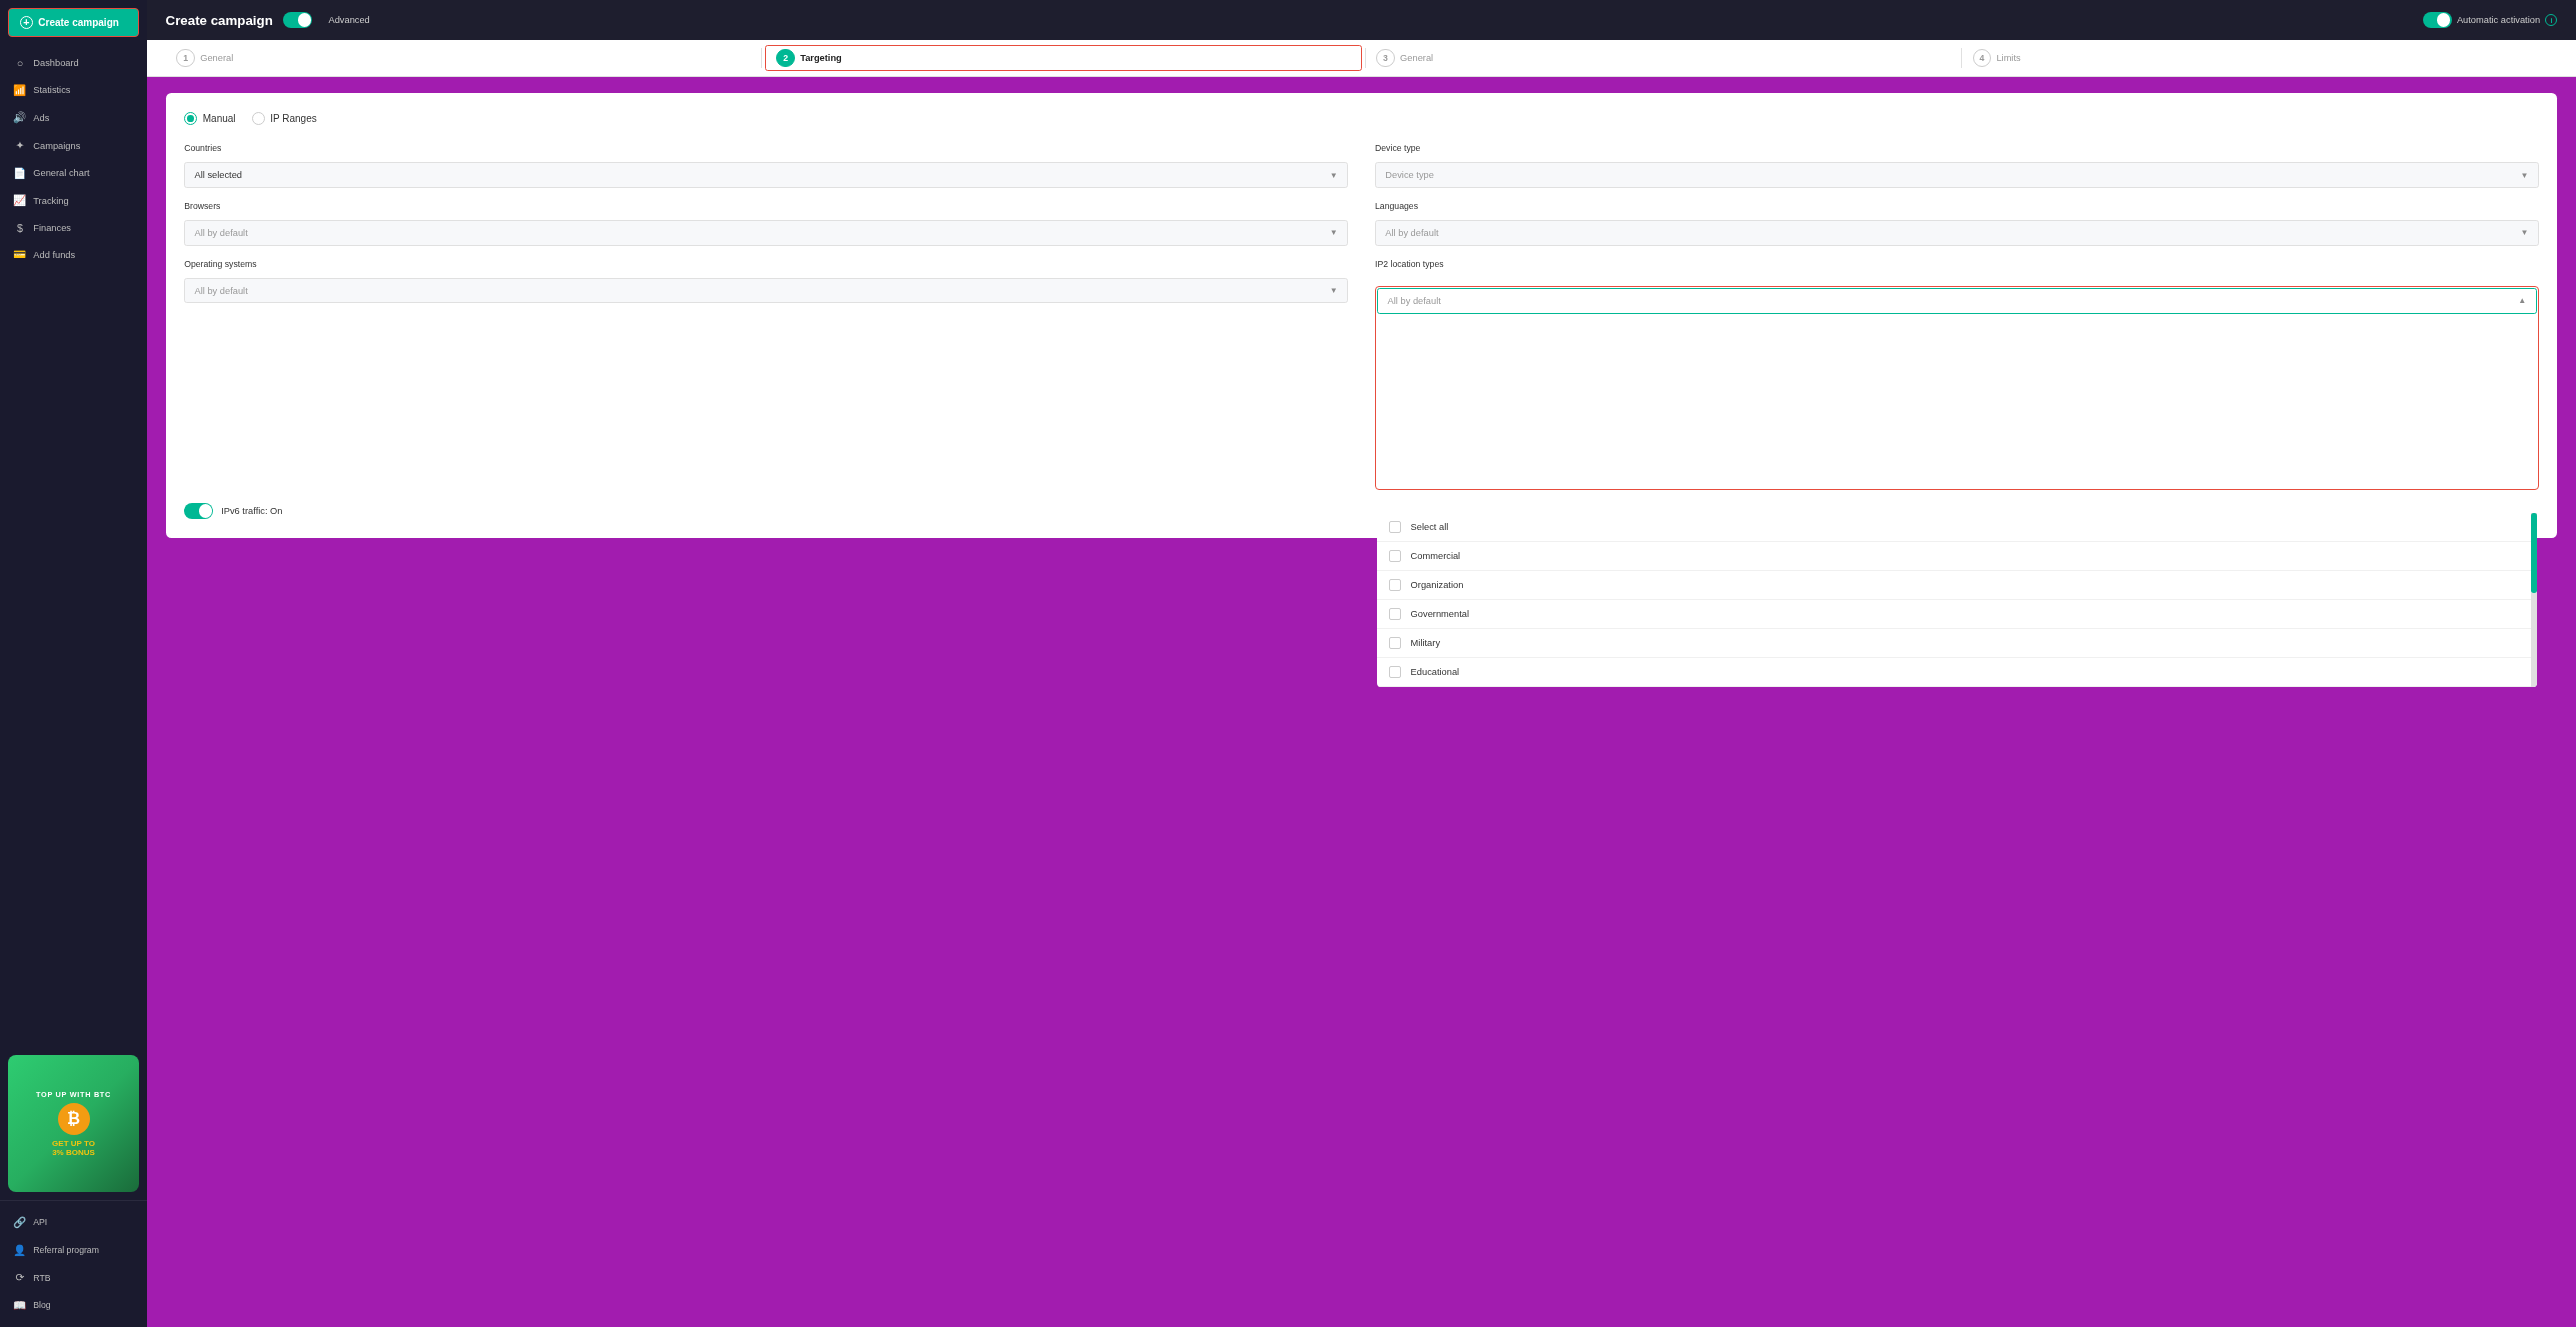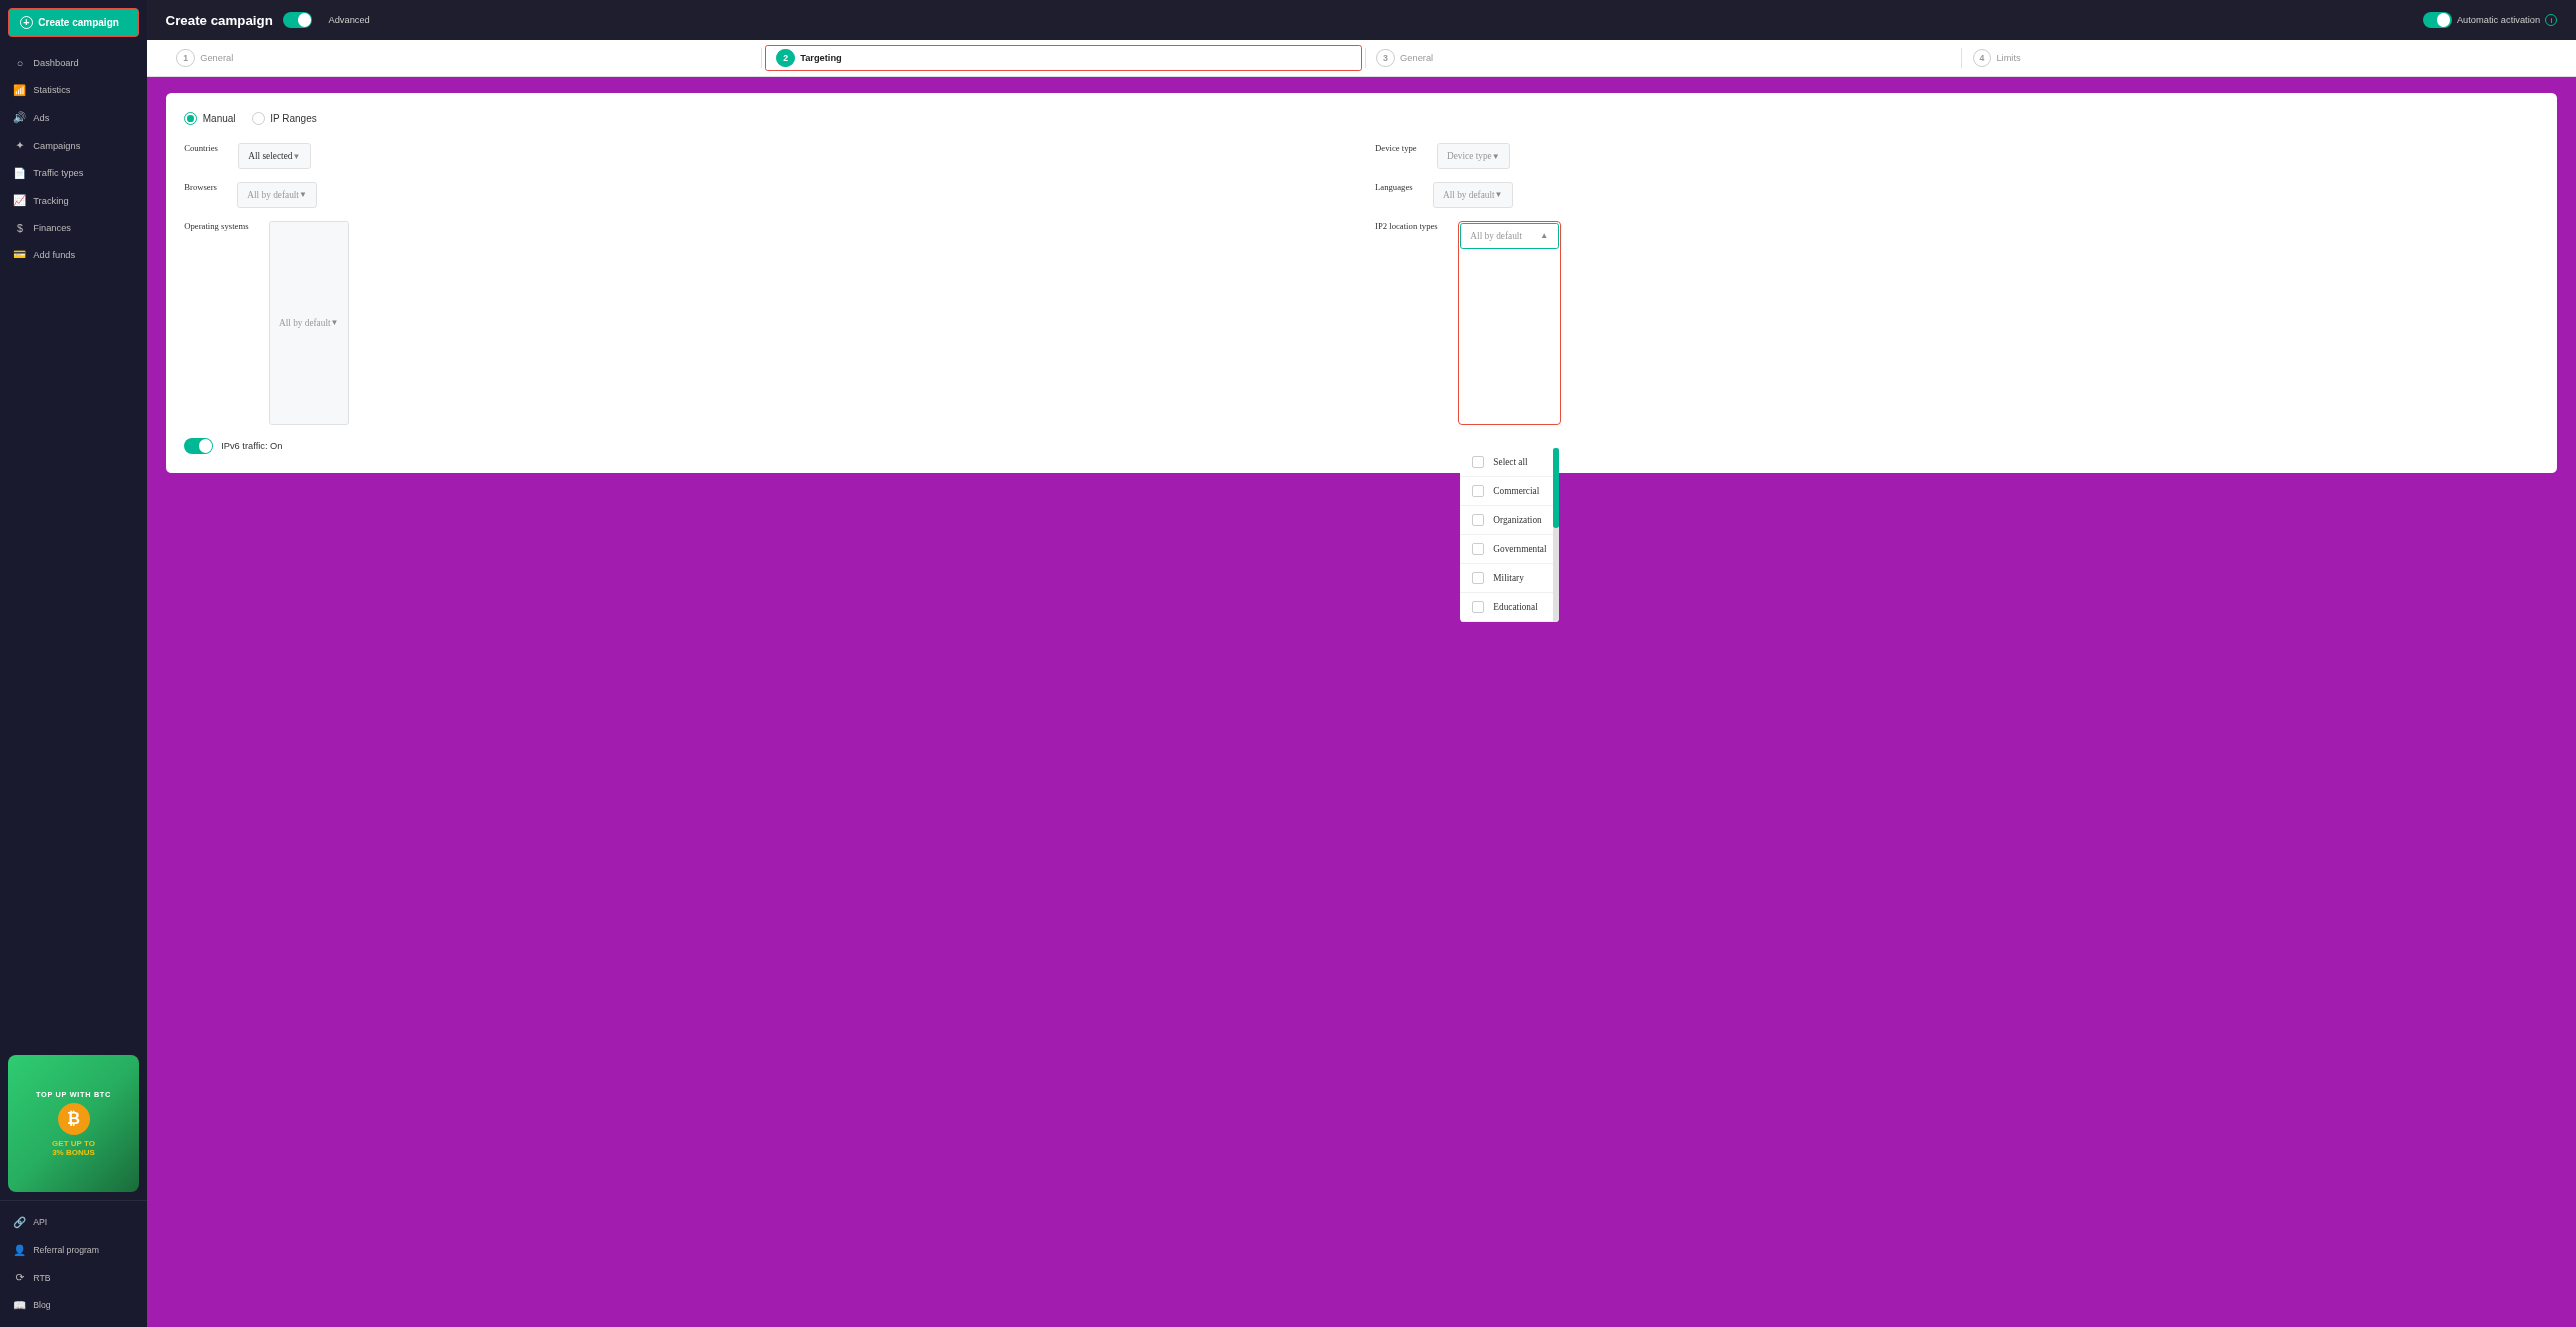--- a/index.html
+++ b/index.html
@@ -195,21 +195,21 @@
     .radio-circle.checked { border-color: #00b894; }
     .radio-circle.checked::after {
       content: '';
       width: 6.7px; height: 6.7px;
       background: #00b894;
       border-radius: 50%;
     }
 
     
     .form-grid { display: grid; grid-template-columns: 1fr 1fr; gap: 13.3px 27px; }
-    .form-group { display: flex; flex-direction: row; gap: 20px; font-family: Liberation Serif, serif; }
+    .form-group { display: flex; flex-direction: column; gap: 9px; }
     .form-label { font-size: 8.7px; color: #333; font-weight: 500; }
     .form-select {
       border: 0.7px solid #e0e0e0;
       border-radius: 2.7px;
       padding: 6.7px 9.3px;
       background: #f7f8fa;
       display: flex; align-items: center; justify-content: space-between;
       cursor: pointer;
       color: #999;
       font-size: 9.3px;
@@ -323,21 +323,21 @@
     <div class="sidebar-item">
       <span class="icon">🔊</span>
       <span>Ads</span>
     </div>
     <div class="sidebar-item">
       <span class="icon">✦</span>
       <span>Campaigns</span>
     </div>
     <div class="sidebar-item">
       <span class="icon">📄</span>
-      <span>Traffic types</span>
+      <span>General chart</span>
     </div>
     <div class="sidebar-item">
       <span class="icon">📈</span>
       <span>Tracking</span>
     </div>
     <div class="sidebar-item">
       <span class="icon">$</span>
       <span>Finances</span>
     </div>
     <div class="sidebar-item">

